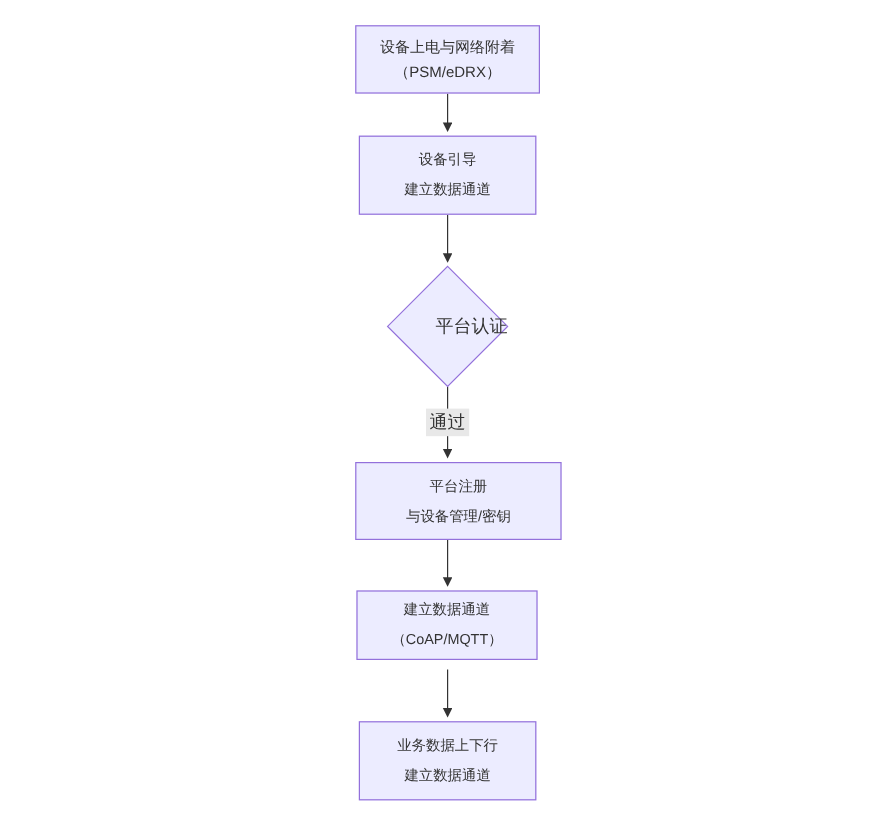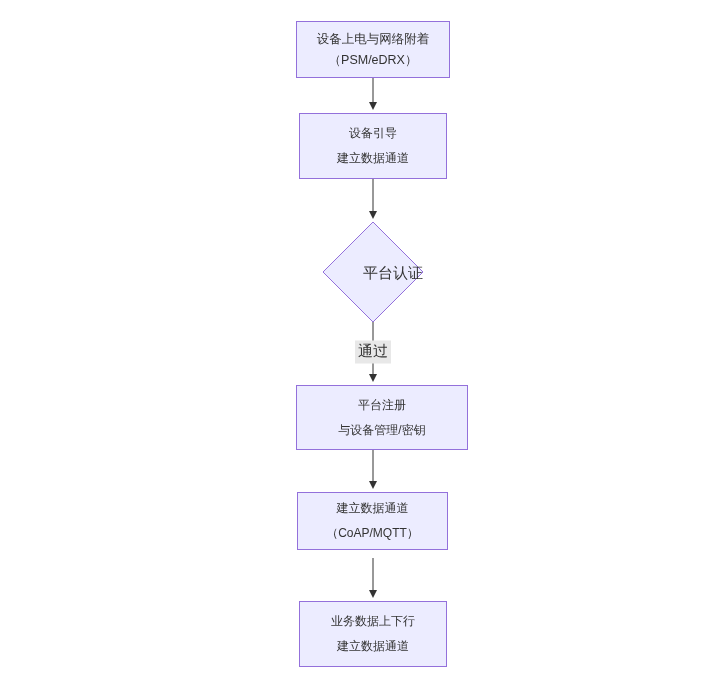--- a/index.html
+++ b/index.html
@@ -39,21 +39,20 @@
   .node-line{display:block;}
   .diamond-label,.edge-label{
     position:absolute;
     transform:translate(-50%,-50%);
     font-size:15px;line-height:21px;
     white-space:nowrap;
   }
   .edge-label{
     background:var(--edge-label-bg);
     padding:1px 3px;
-    font-family:Liberation Mono, monospace;
   }
 </style>
 </head>
 <body>
 
 <div class="canvas">
 
   <svg class="edges" width="726" height="700" viewBox="0 0 726 700">
     <defs>
       <marker id="arrow" markerUnits="userSpaceOnUse" markerWidth="12" markerHeight="12" refX="6" refY="4" orient="auto">

